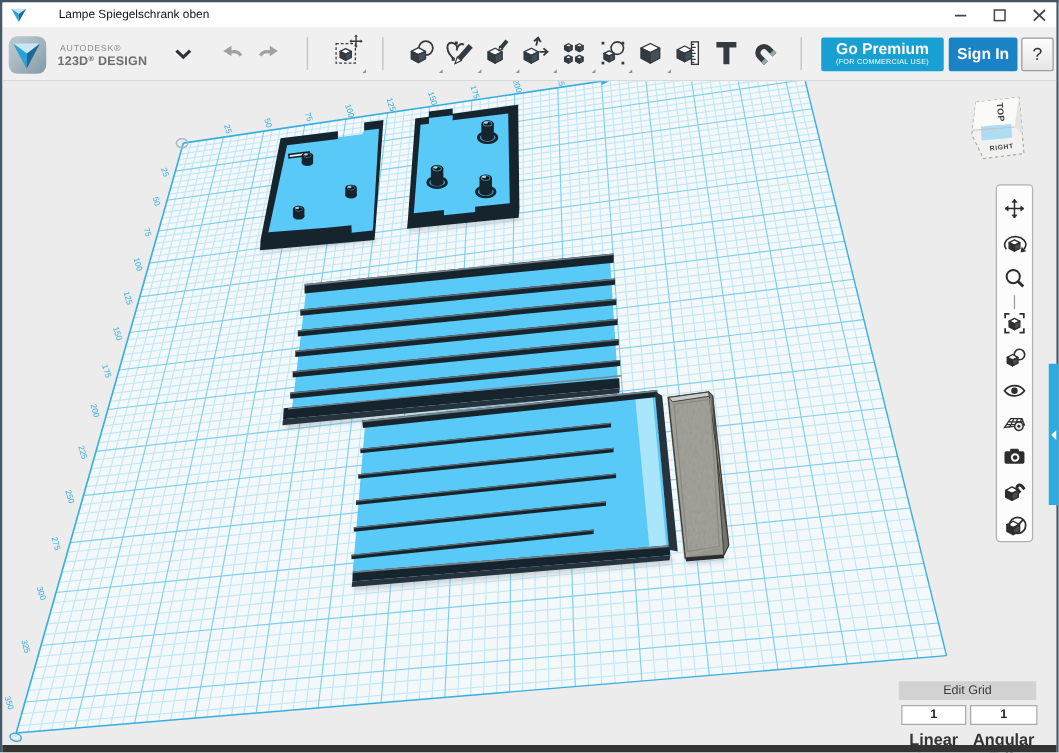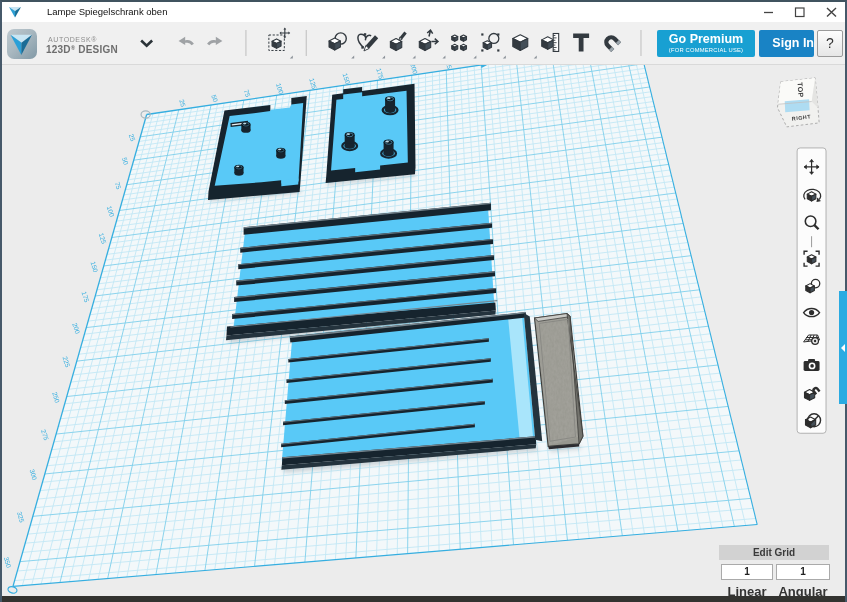--- a/index.html
+++ b/index.html
@@ -5,23 +5,23 @@
 #win{position:relative;width:847px;height:602px;background:#ececec;border-left:2px solid #46596a;border-right:2px solid #46596a;border-top:2px solid #40535f;}
 #titlebar{position:absolute;left:0;top:0;width:843px;height:20px;background:#fff;}
 #title{position:absolute;left:20px;top:4px;font-size:9.5px;color:#111;padding-left:25px;}
 #toolbar{position:absolute;left:0;top:20px;width:843px;height:43px;background:#f0f0f0;border-bottom:1px solid #d9d9d9;}
 #canvas{position:absolute;left:0;top:63px;width:843px;height:531px;background:#ececec;}
 #bottom{position:absolute;left:0;top:594px;width:843px;height:6px;background:#333330;}
 .btn{position:absolute;color:#fff;text-align:center;border-radius:2px;}
 #gopremium{left:655px;top:28px;width:98px;height:27px;background:#18a0d2;}
 #gopremium b{display:block;font-size:12.5px;margin-top:2px;}
 #gopremium span{display:block;font-size:5.8px;margin-top:0.5px;letter-spacing:0.2px;}
-#signin{left:757px;top:28px;width:55px;height:27px;background:#1983c5;font-size:12.5px;font-weight:bold;line-height:26px;text-align:right;}
+#signin{left:757px;top:28px;width:55px;height:27px;background:#1983c5;font-size:12.5px;font-weight:bold;line-height:26px;}
 #help{position:absolute;left:815px;top:28px;width:26px;height:27px;background:linear-gradient(#fdfdfd,#e6e6e6);border:1px solid #9a9a9a;border-radius:2px;font-size:14px;color:#333;text-align:center;line-height:25px;}
-#editgrid{position:absolute;left:717px;top:543px;width:110px;height:15px;background:#d2d2d2;color:#3a3a3a;font-size:10px;font-weight:bold;text-align:center;line-height:15px;}
+#editgrid{position:absolute;left:717px;top:543px;width:110px;height:15px;background:#d2d2d2;color:#3a3a3a;font-size:10px;font-weight:normal;text-align:center;line-height:15px;}
 .snapbox{position:absolute;top:562px;height:16px;background:#fff;border:1px solid #aaa;font-size:10px;font-weight:bold;color:#222;text-align:center;line-height:14px;}
 .snaplab{position:absolute;top:582px;font-size:13px;font-weight:bold;color:#333;text-align:center;}
 #bluetab{position:absolute;left:837px;top:289px;width:8px;height:113px;background:#2aabe2;}
 #bluetab:after{content:"";position:absolute;left:1.5px;top:53px;border-right:4px solid #fff;border-top:4px solid transparent;border-bottom:4px solid transparent;}
 #logo{position:absolute;left:5px;top:7px;width:30px;height:30px;border-radius:7px;background:linear-gradient(135deg,#bec9cf 0%,#a9b8c0 45%,#8199a6 100%);}
 #autodesk{position:absolute;left:46px;top:13.5px;font-size:7px;color:#8d8d8d;letter-spacing:0.6px;}
 #d123{position:absolute;left:44px;top:21.5px;font-size:10px;font-weight:bold;color:#6e6e6e;letter-spacing:0.2px;}
 </style></head><body>
 <div id="win">
 <div id="titlebar">

